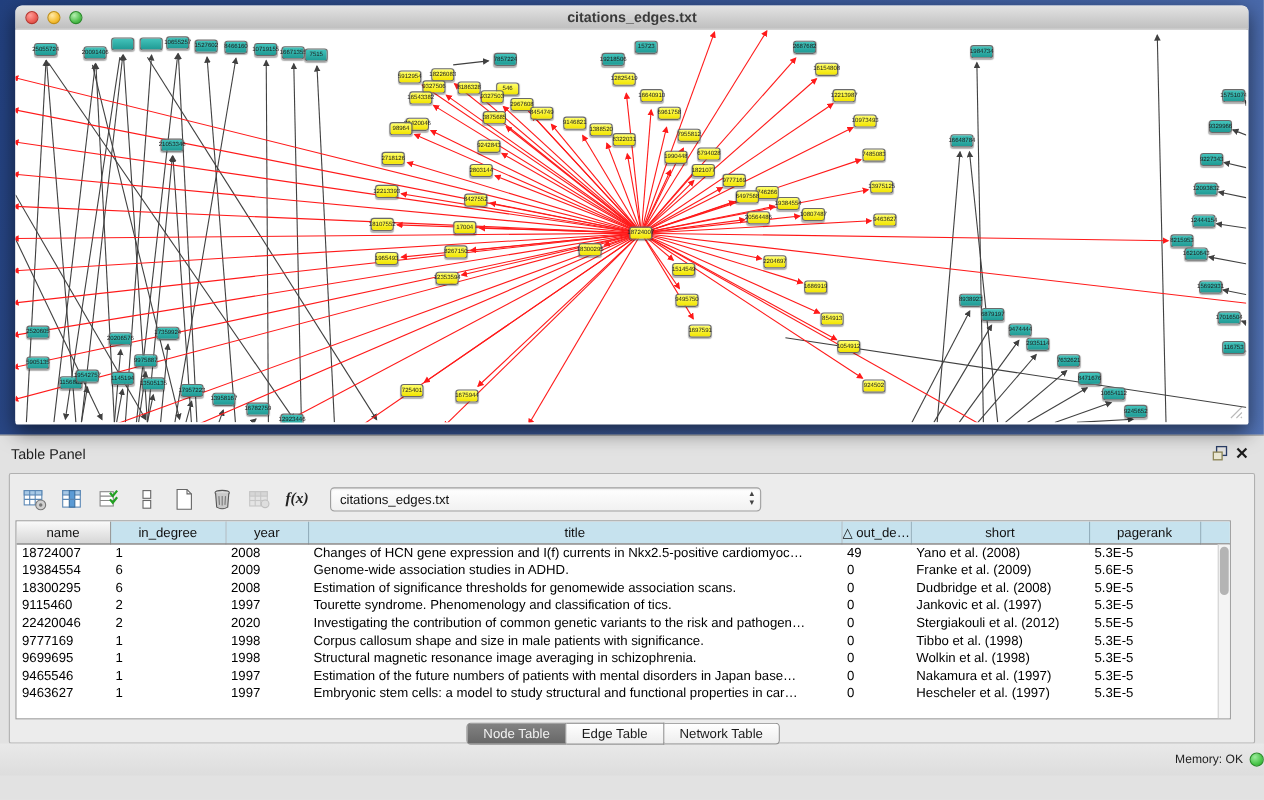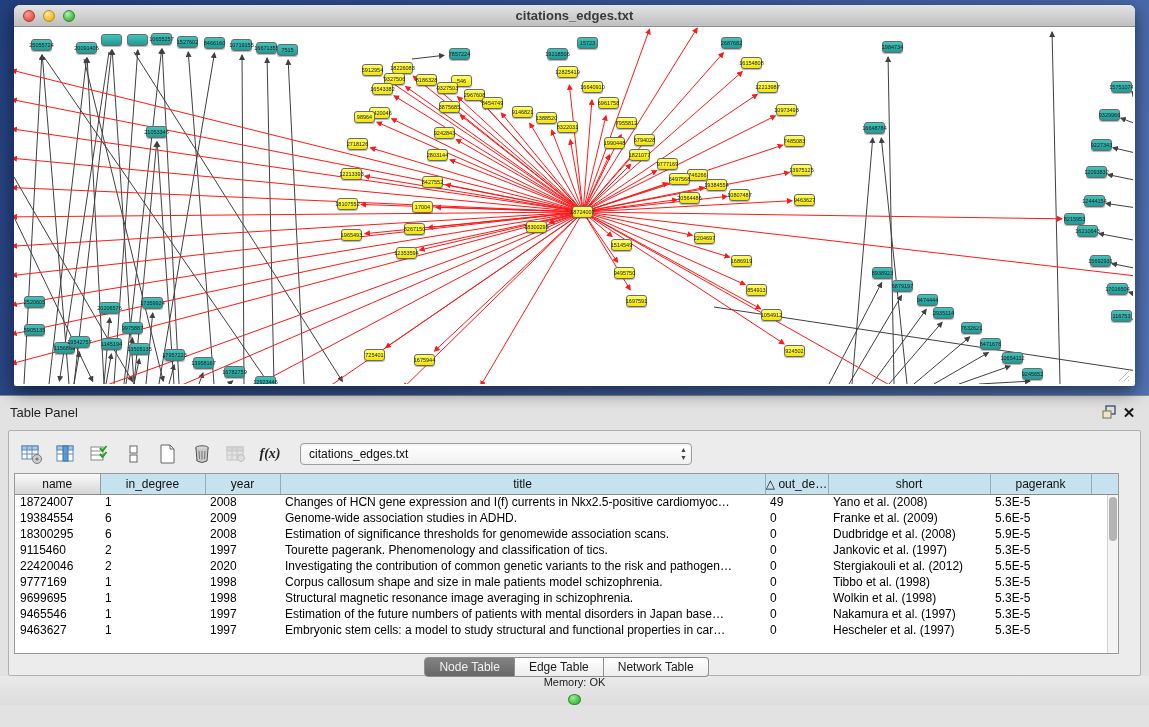--- a/index.html
+++ b/index.html
@@ -72,21 +72,21 @@
     border-radius:4px; }
 
   .tabs-row { height:26px; display:flex; align-items:center; justify-content:center; }
   .seg { height:20px; padding:0 14px; font-size:12px; border:1px solid #8f8f8f; border-left:none;
     background:linear-gradient(#ffffff,#ededed); color:#1a1a1a; }
   .seg:first-child { border-left:1px solid #8f8f8f; border-radius:4px 0 0 4px; }
   .seg:last-child { border-radius:0 4px 4px 0; }
   .seg.active { background:linear-gradient(#828282,#676767); color:#f2f2f2; }
 
   .status-bar { height:29px; display:flex; align-items:center; justify-content:flex-end;
-    gap:6px; background:linear-gradient(#e9e9e9,#dddddd);flex-direction:column; }
+    gap:6px; background:linear-gradient(#e9e9e9,#dddddd); }
   .status-bar .mem { font-size:11px; color:#222; }
   .mem-dot { width:13px; height:13px; border-radius:50%; border:1px solid #2c8c2c;
     background:radial-gradient(circle at 35% 30%,#9cec9c,#44c244 65%,#2ea32e); }
 </style>
 </head>
 <body>
 
 <div class="desktop">
   <div class="gwindow">
     <div class="titlebar">
@@ -700,41 +700,41 @@
               <td>Estimation of significance thresholds for genomewide association scans.</td>
               <td>0</td>
               <td>Dudbridge et al. (2008)</td>
               <td>5.9E-5</td>
               <td></td>
             </tr>
             <tr>
               <td>9115460</td>
               <td>2</td>
               <td>1997</td>
-              <td>Tourette pagerank. Phenomenology and classification of tics.</td>
+              <td>Tourette syndrome. Phenomenology and classification of tics.</td>
               <td>0</td>
               <td>Jankovic et al. (1997)</td>
               <td>5.3E-5</td>
               <td></td>
             </tr>
             <tr>
               <td>22420046</td>
               <td>2</td>
               <td>2020</td>
               <td>Investigating the contribution of common genetic variants to the risk and pathogen…</td>
               <td>0</td>
               <td>Stergiakouli et al. (2012)</td>
               <td>5.5E-5</td>
               <td></td>
             </tr>
             <tr>
               <td>9777169</td>
               <td>1</td>
               <td>1998</td>
-              <td>Corpus callosum shape and size in male patients model schizophrenia.</td>
+              <td>Corpus callosum shape and size in male patients with significance.</td>
               <td>0</td>
               <td>Tibbo et al. (1998)</td>
               <td>5.3E-5</td>
               <td></td>
             </tr>
             <tr>
               <td>9699695</td>
               <td>1</td>
               <td>1998</td>
               <td>Structural magnetic resonance image averaging in schizophrenia.</td>

